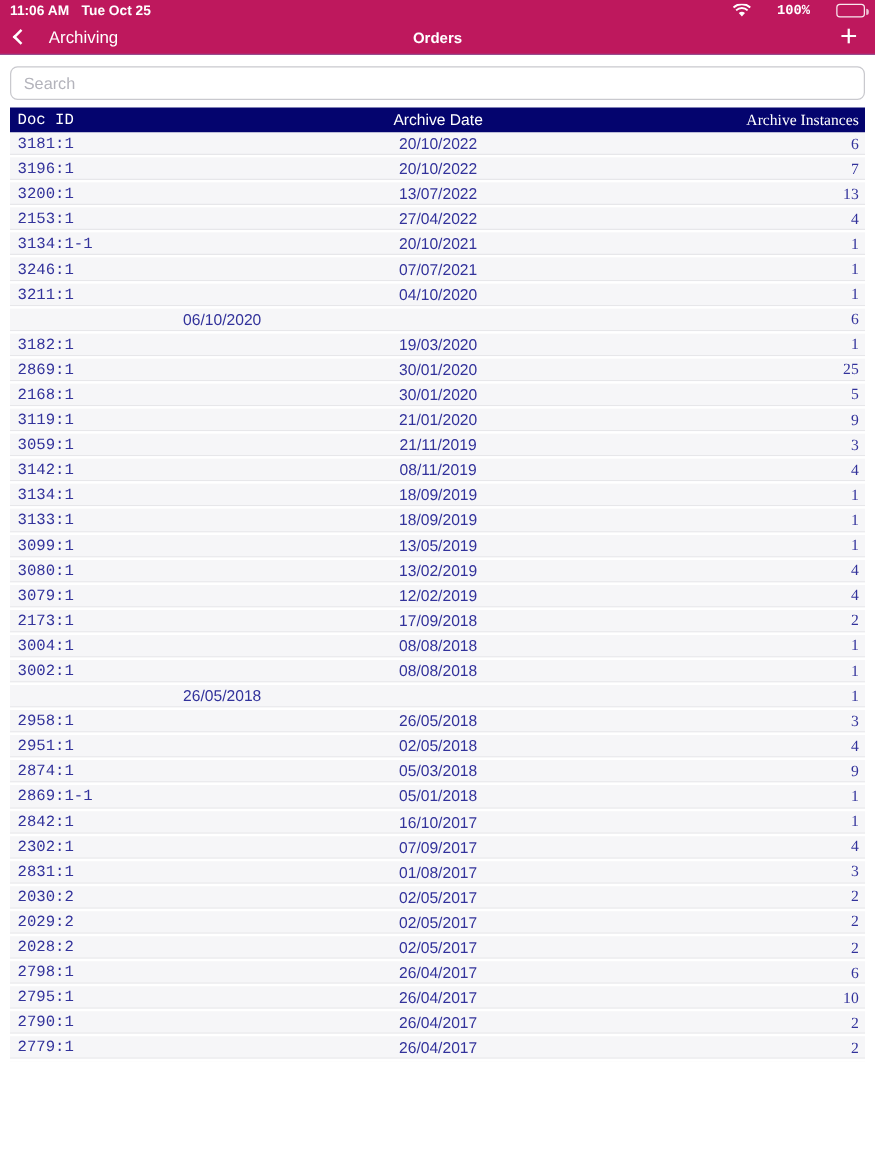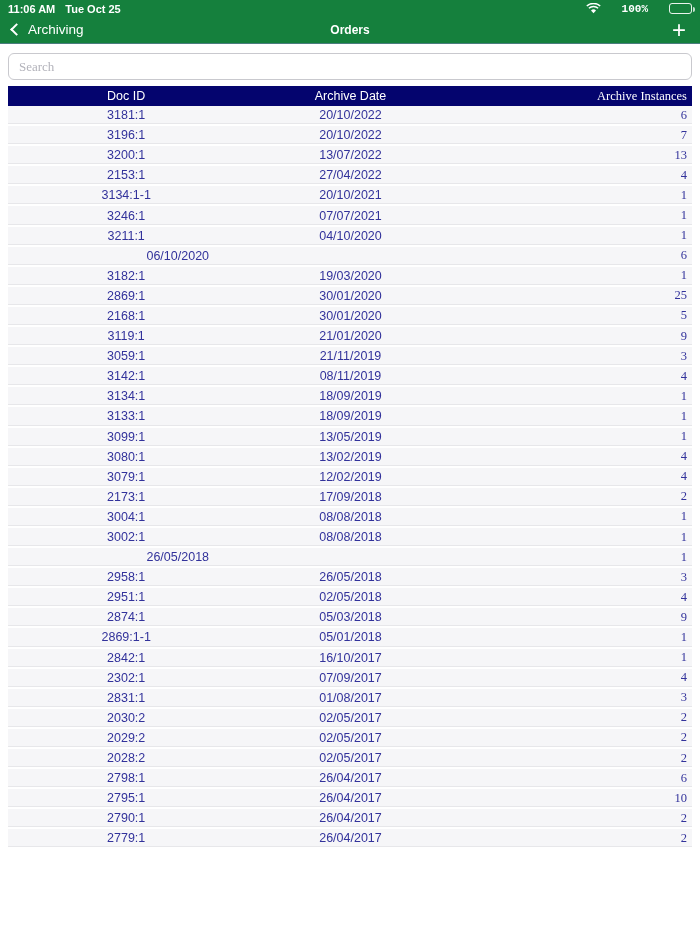--- a/index.html
+++ b/index.html
@@ -1,55 +1,55 @@
 <!DOCTYPE html>
 <html><head>
 <meta charset="utf-8">
 <style>
   * { margin:0; padding:0; box-sizing:border-box; }
   html,body { width:700px; height:934px; background:#ffffff; overflow:hidden;
               font-family:"Liberation Sans", sans-serif; }
 
   
-  .top-block { background:#15803d; color:#ffffff; border-bottom:1px solid rgba(120,120,180,0.55); }
+  .top-block { background:#be185d; color:#ffffff; border-bottom:1px solid rgba(120,120,180,0.55); }
   .status-bar { display:flex; justify-content:space-between; align-items:center;
                 height:16px; padding:2px 8px 0 8px; font-size:11px; font-weight:700; }
   .status-left { display:flex; gap:10px; }
   .status-right { display:flex; align-items:flex-start; gap:21px;font-family:Liberation Mono, monospace; }
   .wifi-svg { display:block; }
   .battery { width:23px; height:11px; border:1px solid rgba(255,255,255,0.9);
              border-radius:3px; padding:1px; position:relative; }
   .battery .fill { width:100%; height:100%; background:#ffffff; border-radius:1.5px; }
   .battery .nub { position:absolute; right:-4px; top:3px; width:2.5px; height:4.5px;
                   background:rgba(255,255,255,0.75); border-radius:0 2px 2px 0; }
 
   .nav-bar { position:relative; height:27px; display:flex; align-items:center; }
-  .back-button { position:absolute; left:10px; display:flex; align-items:center; gap:7px;
+  .back-button { position:absolute; left:10px; display:flex; align-items:center; gap:18px;
                  color:#fff; font-size:13.5px; cursor:pointer; }
   .chevron-left { width:9px; height:9px; border-left:2px solid #fff; border-bottom:2px solid #fff;
                   transform:rotate(45deg); margin-left:2px; }
   .nav-title { width:100%; text-align:center; font-size:12px; font-weight:700; }
   .add-button { position:absolute; right:14px; font-size:24px; font-weight:300;
                 line-height:20px; cursor:pointer; }
 
   
   .search-wrap { padding:9px 8px 6px 8px; background:#ffffff; }
   .search-input { width:100%; height:27px; border:1px solid #c9c9ce; border-radius:6px;
                   padding:0 10px; font-size:13px; color:#333; outline:none;
-                  font-family:Liberation Serif, serif; }
+                  font-family:Liberation Sans, sans-serif; }
   .search-input::placeholder { color:#b3b3bb; }
 
   
   .table { margin:0 8px; }
   .thead { display:flex; align-items:center; height:20px; background:#04046e;
            color:#ffffff; font-size:12.5px; }
   .tr { display:flex; align-items:center; height:20.1px; background:#f6f6f8;
         border-bottom:2px solid #ffffff; box-shadow:inset 0 -1px 0 #e7e7ea;
         font-size:12.5px; color:#32329b; }
-  .td-id   { flex:1; text-align:center;  padding-left:6px; }
+  .td-id   { flex:1; text-align:left;  padding-left:6px;font-family:Liberation Mono, monospace; }
   .td-date { flex:1; text-align:center; }
   .td-inst { flex:1; text-align:right; padding-right:5px;font-family:Liberation Serif, serif; }
   .thead .td-id { padding-left:6px; }
 </style>
 </head>
 <body>
 
 <div class="top-block">
   <div class="status-bar">
     <div class="status-left">

